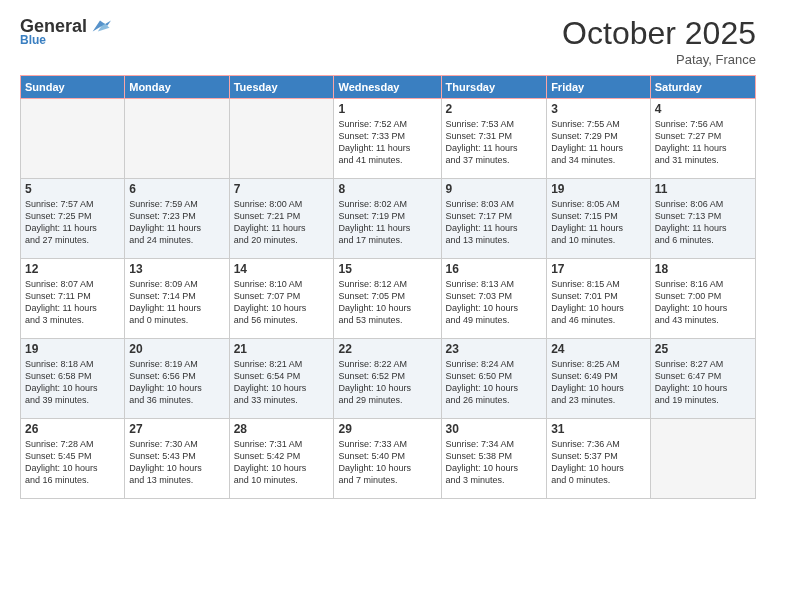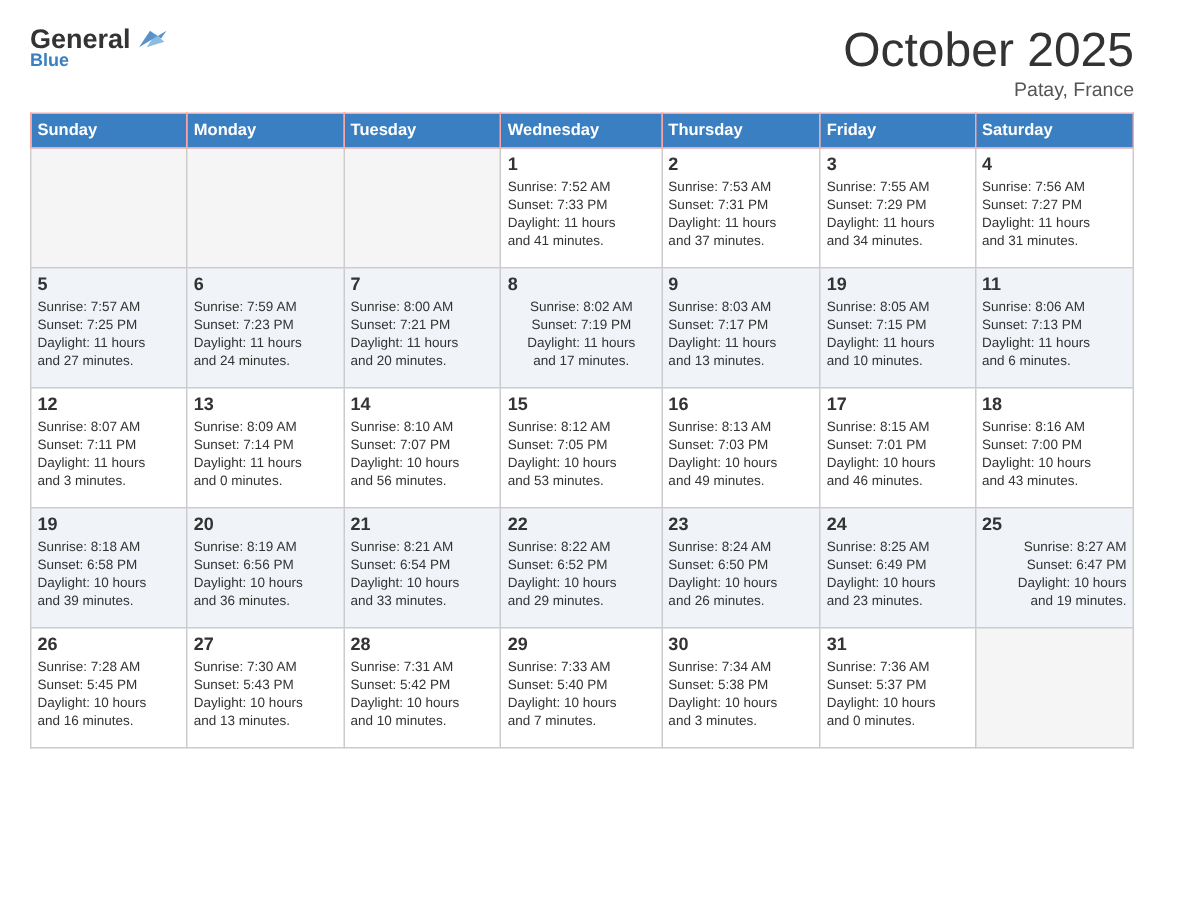--- a/index.html
+++ b/index.html
@@ -168,21 +168,21 @@
           </td>
           <td>
             <div class="day-number">7</div>
             <div class="day-info" style="white-space: pre-line;">Sunrise: 8:00 AM
 Sunset: 7:21 PM
 Daylight: 11 hours
 and 20 minutes.</div>
           </td>
           <td>
             <div class="day-number">8</div>
-            <div class="day-info" style="white-space: pre-line; text-align: center;">Sunrise: 8:02 AM
+            <div class="day-info" style="white-space: pre-line;">Sunrise: 8:02 AM
 Sunset: 7:19 PM
 Daylight: 11 hours
 and 17 minutes.</div>
           </td>
           <td>
             <div class="day-number">9</div>
             <div class="day-info" style="white-space: pre-line;">Sunrise: 8:03 AM
 Sunset: 7:17 PM
 Daylight: 11 hours
 and 13 minutes.</div>
@@ -291,21 +291,21 @@
           </td>
           <td>
             <div class="day-number">24</div>
             <div class="day-info" style="white-space: pre-line;">Sunrise: 8:25 AM
 Sunset: 6:49 PM
 Daylight: 10 hours
 and 23 minutes.</div>
           </td>
           <td>
             <div class="day-number">25</div>
-            <div class="day-info" style="white-space: pre-line; text-align: right;">Sunrise: 8:27 AM
+            <div class="day-info" style="white-space: pre-line;">Sunrise: 8:27 AM
 Sunset: 6:47 PM
 Daylight: 10 hours
 and 19 minutes.</div>
           </td>
         </tr>
         <tr>
           <td>
             <div class="day-number">26</div>
             <div class="day-info" style="white-space: pre-line;">Sunrise: 7:28 AM
 Sunset: 5:45 PM

